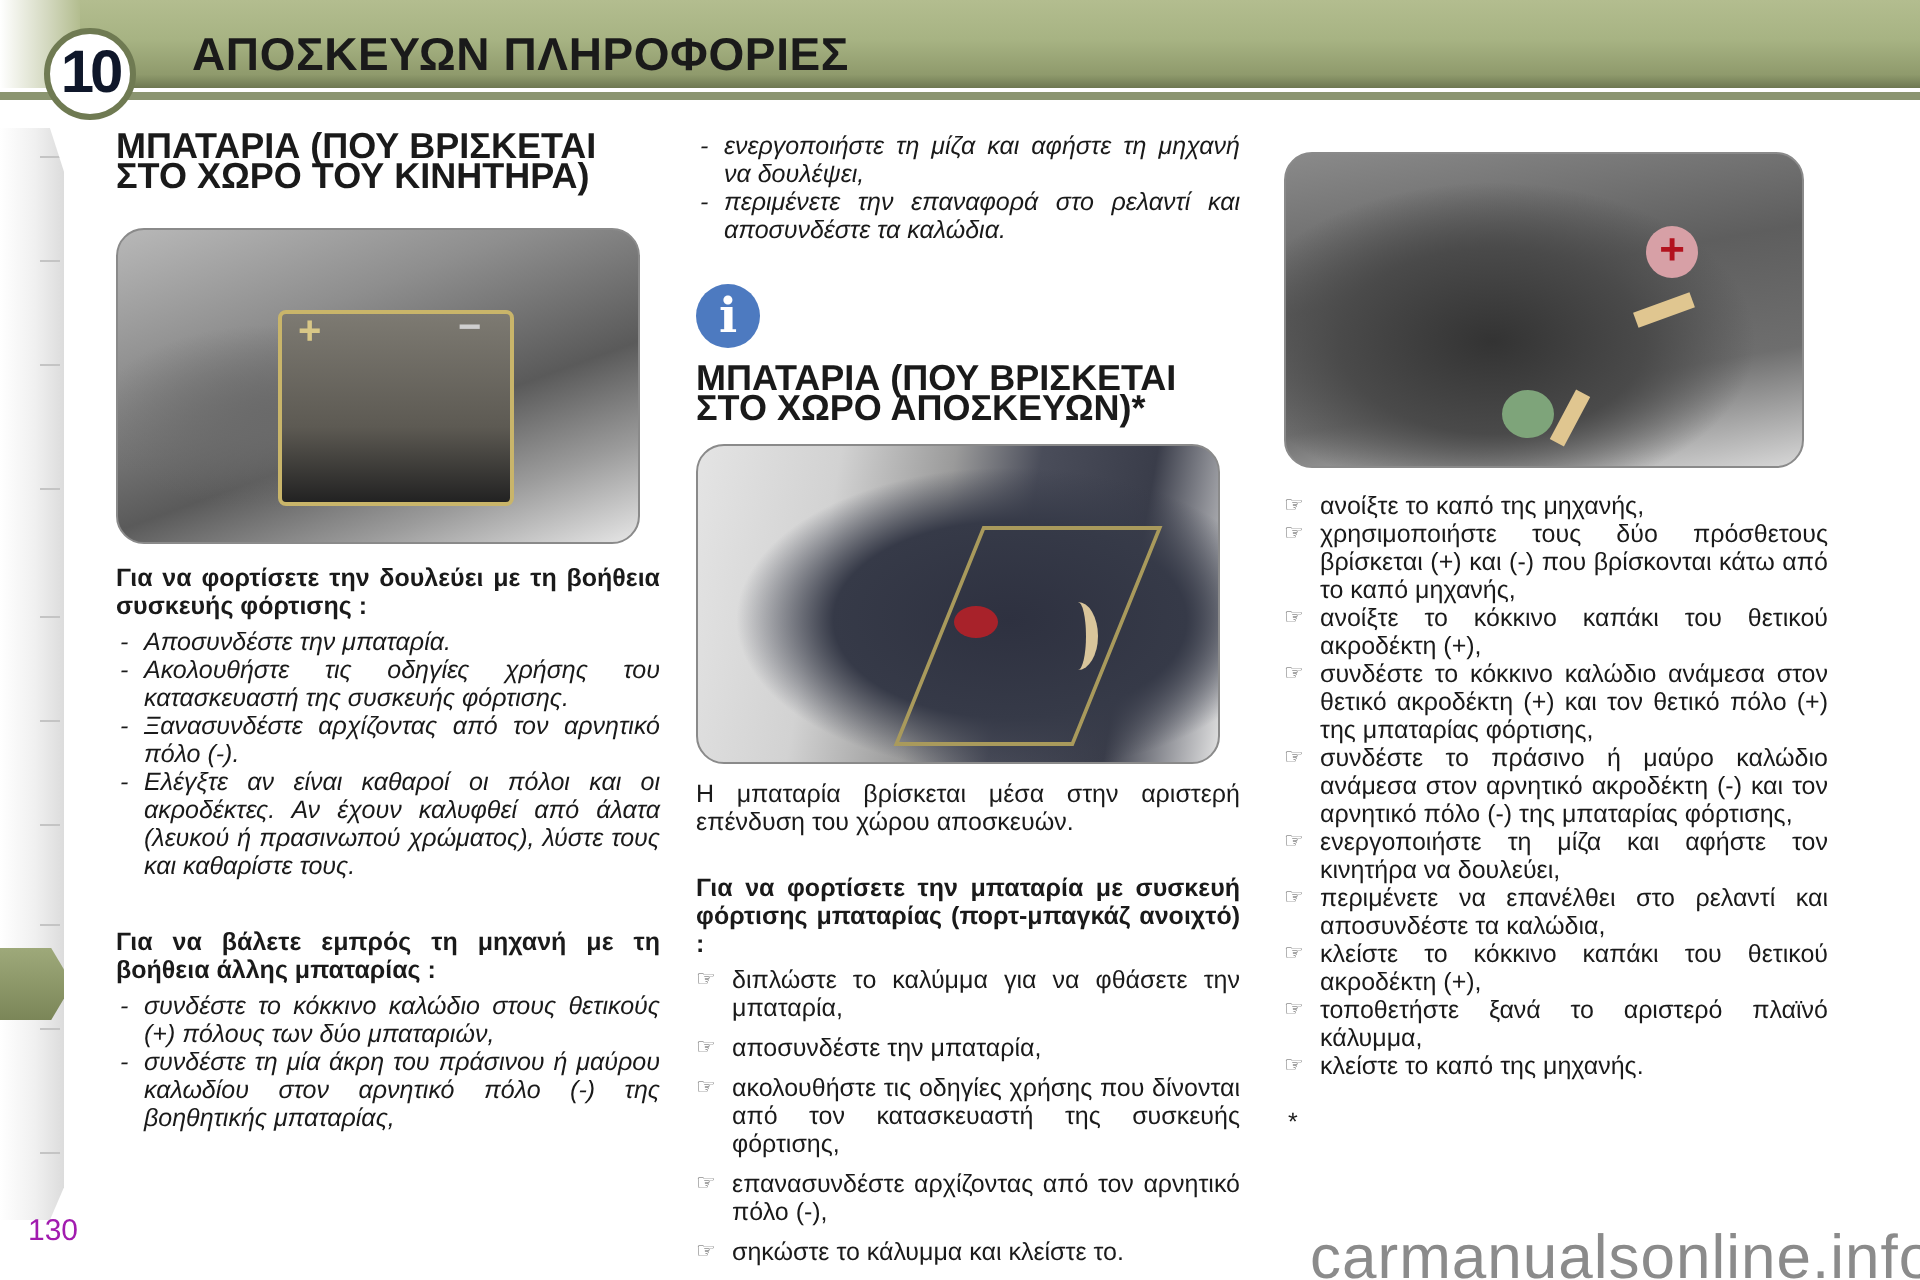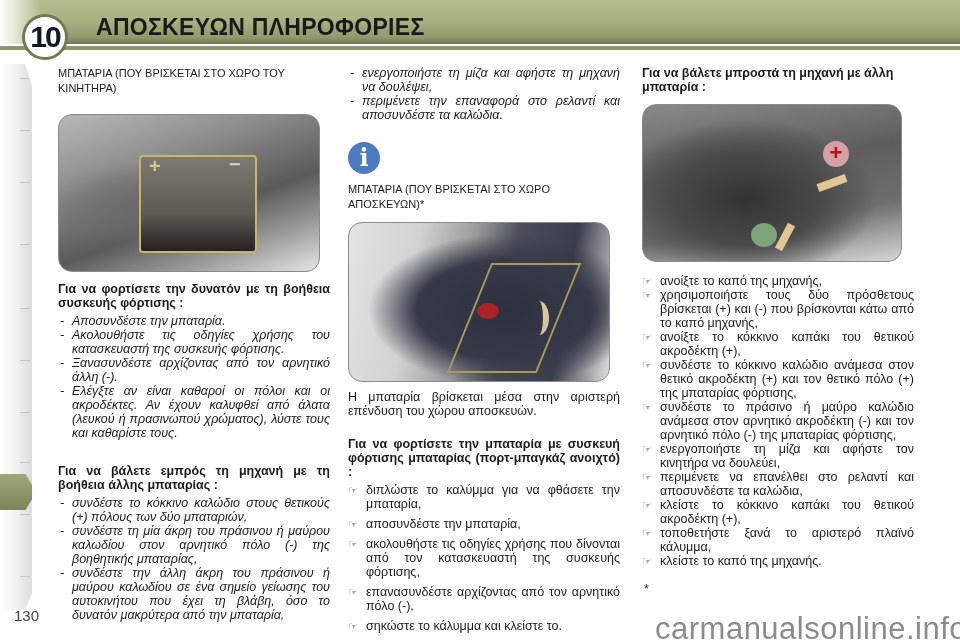--- a/index.html
+++ b/index.html
@@ -36,29 +36,29 @@
       position: absolute; left: 0; top: 64px; width: 32px; height: 546px;
       background: linear-gradient(to right, #ffffff 0%, #f0f0f0 55%, #dcdcdc 100%);
       clip-path: polygon(0 0, 78% 0, 100% 4%, 100% 97%, 78% 100%, 0 100%);
     }
     .tab-tick { position: absolute; left: 20px; width: 10px; height: 1px; background: #c4c4c4; }
     .tab-active {
       position: absolute; left: 0; top: 474px; width: 32px; height: 36px;
       background: linear-gradient(to bottom, #9ea97a, #7b8658);
       clip-path: polygon(0 0, 80% 0, 100% 30%, 100% 70%, 80% 100%, 0 100%);
     }
-    .page-number { position: absolute; left: 14px; top: 607px; font-size: 15px; color: #404040; }
+    .page-number { position: absolute; left: 14px; top: 607px; font-size: 15px; color: #a21caf; }
 
     
     .col { position: absolute; top: 66px; width: 272px; font-size: 12.5px; line-height: 14px; }
     .col-1 { left: 58px; }
     .col-2 { left: 348px; }
     .col-3 { left: 642px; }
 
-    .section-title { font-weight: normal; font-size: 11px; line-height: 15px; text-transform: none; }
+    .section-title { font-weight: bold; font-size: 18px; line-height: 15px; text-transform: none; }
     .sub-title { font-weight: bold; font-size: 12.5px; line-height: 14px; text-align: justify; }
     .para { text-align: justify; }
 
     ul.dash-list, ul.hand-list { list-style: none; }
     ul.dash-list li { position: relative; padding-left: 14px; text-align: justify; font-style: italic; }
     ul.dash-list li::before { content: "-"; position: absolute; left: 2px; top: 0; }
     ul.hand-list li { position: relative; padding-left: 18px; text-align: justify; }
     .hand { position: absolute; left: 0; top: 0; font-size: 11px; color: #555; }
 
     .photo {
@@ -147,32 +147,31 @@
 <div class="tab-active"></div>
 <div class="page-number">130</div>
 
 <div class="col col-1">
   <div class="section-title">ΜΠΑΤΑΡΙΑ (ΠΟΥ ΒΡΙΣΚΕΤΑΙ ΣΤΟ ΧΩΡΟ ΤΟΥ ΚΙΝΗΤΗΡΑ)</div>
   <div class="photo photo-engine1" style="margin-top:18px">
     <div class="battery"></div>
     <div class="plus">+</div>
     <div class="minus">−</div>
   </div>
-  <div class="sub-title" style="margin-top:10px">Για να φορτίσετε την δυνατόν με τη βοήθεια συσκευής φόρτισης :</div>
+  <div class="sub-title" style="margin-top:10px">Για να φορτίσετε την δουλεύει με τη βοήθεια συσκευής φόρτισης :</div>
   <ul class="dash-list" style="margin-top:4px">
     <li>Αποσυνδέστε την μπαταρία.</li>
     <li>Ακολουθήστε τις οδηγίες χρήσης του κατασκευαστή της συσκευής φόρτισης.</li>
-    <li>Ξανασυνδέστε αρχίζοντας από τον αρνητικό άλλη (-).</li>
+    <li>Ξανασυνδέστε αρχίζοντας από τον αρνητικό πόλο (-).</li>
     <li>Ελέγξτε αν είναι καθαροί οι πόλοι και οι ακροδέκτες. Αν έχουν καλυφθεί από άλατα (λευκού ή πρασινωπού χρώματος), λύστε τους και καθαρίστε τους.</li>
   </ul>
   <div class="sub-title" style="margin-top:24px">Για να βάλετε εμπρός τη μηχανή με τη βοήθεια άλλης μπαταρίας :</div>
   <ul class="dash-list" style="margin-top:4px">
     <li>συνδέστε το κόκκινο καλώδιο στους θετικούς (+) πόλους των δύο μπαταριών,</li>
     <li>συνδέστε τη μία άκρη του πράσινου ή μαύρου καλωδίου στον αρνητικό πόλο (-) της βοηθητικής μπαταρίας,</li>
-    <li>συνδέστε την άλλη άκρη του πράσινου ή μαύρου καλωδίου σε ένα σημείο γείωσης του αυτοκινήτου που έχει τη βλάβη, όσο το δυνατόν μακρύτερα από την μπαταρία,</li>
   </ul>
 </div>
 
 <div class="col col-2">
   <ul class="dash-list">
     <li>ενεργοποιήστε τη μίζα και αφήστε τη μηχανή να δουλέψει,</li>
     <li>περιμένετε την επαναφορά στο ρελαντί και αποσυνδέστε τα καλώδια.</li>
   </ul>
   <div class="info-box">
     <div class="info-icon">i</div>
@@ -188,21 +187,20 @@
   <ul class="hand-list" style="margin-top:4px">
     <li style="margin-bottom:6px"><span class="hand">☞</span><span>διπλώστε το καλύμμα για να φθάσετε την μπαταρία,</span></li>
     <li style="margin-bottom:6px"><span class="hand">☞</span><span>αποσυνδέστε την μπαταρία,</span></li>
     <li style="margin-bottom:6px"><span class="hand">☞</span><span>ακολουθήστε τις οδηγίες χρήσης που δίνονται από τον κατασκευαστή της συσκευής φόρτισης,</span></li>
     <li style="margin-bottom:6px"><span class="hand">☞</span><span>επανασυνδέστε αρχίζοντας από τον αρνητικό πόλο (-),</span></li>
     <li><span class="hand">☞</span><span>σηκώστε το κάλυμμα και κλείστε το.</span></li>
   </ul>
 </div>
 
 <div class="col col-3">
-  <div class="sub-title" style="text-align:left">Για να βάλετε μπροστά τη μηχανή με άλλη μπαταρία :</div>
   <div class="photo photo-engine2" style="margin-top:10px">
     <div class="plus-cap">+</div>
     <div class="minus-cap"></div>
     <div class="arrow1"></div>
     <div class="arrow2"></div>
   </div>
   <ul class="hand-list" style="margin-top:12px">
     <li><span class="hand">☞</span><span>ανοίξτε το καπό της μηχανής,</span></li>
     <li><span class="hand">☞</span><span>χρησιμοποιήστε τους δύο πρόσθετους βρίσκεται (+) και (-) που βρίσκονται κάτω από το καπό μηχανής,</span></li>
     <li><span class="hand">☞</span><span>ανοίξτε το κόκκινο καπάκι του θετικού ακροδέκτη (+),</span></li>

